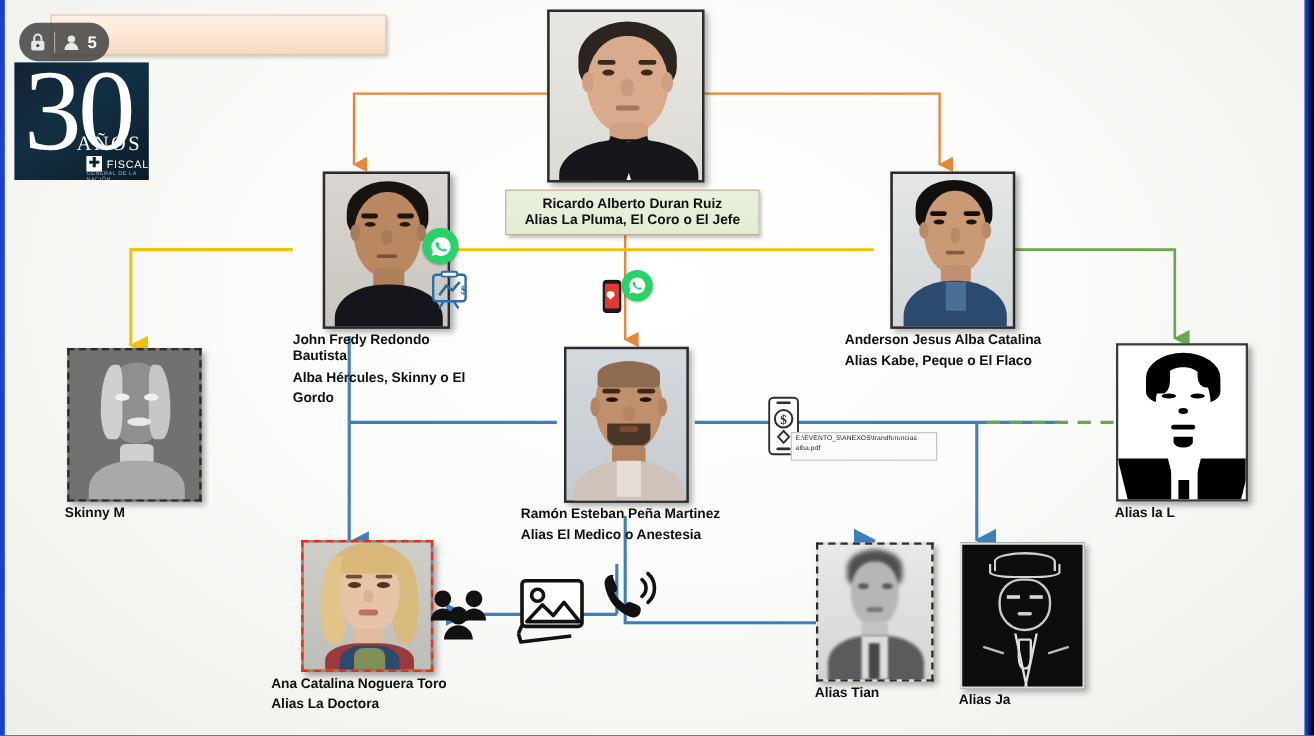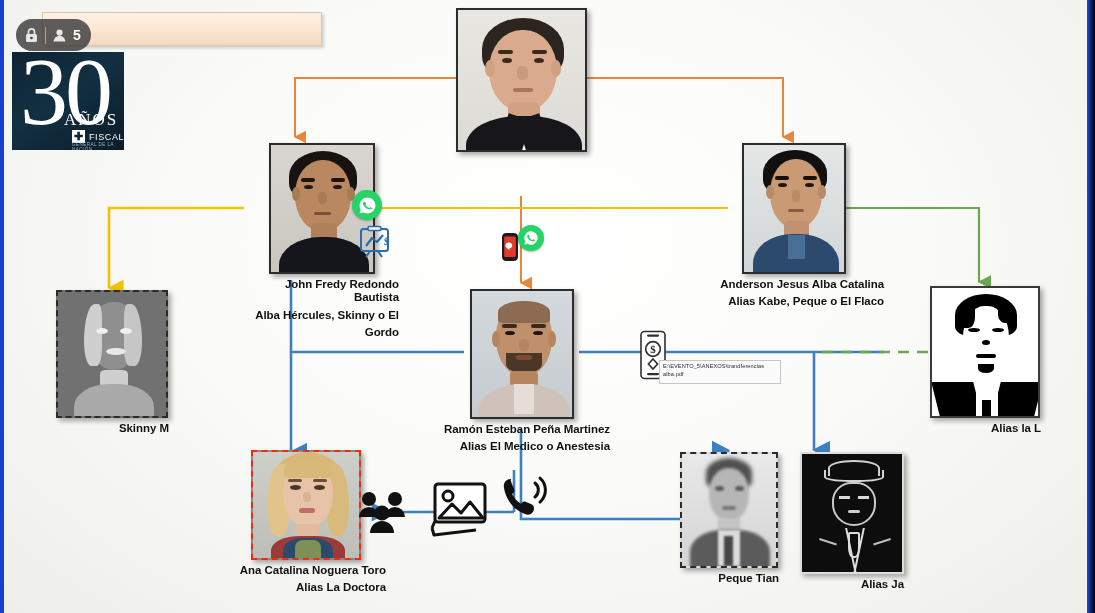--- a/index.html
+++ b/index.html
@@ -129,21 +129,21 @@
     margin: 2px auto 0; width: 72px; height: 9px;
     background: #b71c1c;
     color: #fff; font-size: 4.6px; line-height: 9px; letter-spacing: .3px;
     white-space: nowrap; overflow: hidden;
   }
 
   
   .wires { position: absolute; inset: 0; z-index: 3; pointer-events: none; }
 
   
-  .node { position: absolute; z-index: 6; text-align: right; }
+  .node { position: absolute; z-index: 6; text-align: left; }
   .photo {
     border: 2px solid #2c2c2c;
     background: #888;
     box-shadow: 3px 3px 5px rgba(0,0,0,.33);
     overflow: hidden;
     position: relative;
   }
   .photo.dashed-red { border: 2px dashed #ef2d0e; }
   .photo.dashed-dark { border: 2px dashed #2b2b2b; }
   .cap {
@@ -271,20 +271,24 @@
           <div style="position:absolute;left:59px;top:56px;width:11px;height:14px;background:#c99a7c;border-radius:40%"></div>
           <div style="position:absolute;left:55px;top:78px;width:20px;height:4px;background:#a9735c;border-radius:3px"></div>
           <div class="f-neck" style="left:50px;top:92px;width:32px;height:26px;background:#d2a183;border-radius:20%"></div>
           <div class="f-body" style="left:8px;top:106px;width:116px;height:42px;background:#17171b"></div>
           <div style="position:absolute;left:55px;top:108px;width:22px;height:36px;background:#f4f4f2;transform:rotate(0deg)"></div>
           <div style="position:absolute;left:44px;top:106px;width:24px;height:40px;background:#17171b;transform:rotate(18deg)"></div>
           <div style="position:absolute;left:64px;top:106px;width:24px;height:40px;background:#17171b;transform:rotate(-18deg)"></div>
         </div>
       </div>
     </div>
+    <div class="boss-label">
+      <div class="l">Ricardo Alberto Duran Ruiz</div>
+      <div class="l">Alias La Pluma, El Coro o El Jefe</div>
+    </div>
 
     <div class="node" style="left:240px; top:143px; width:155px;">
       <div class="photo" style="width:106px;height:131px;margin:0 auto;">
         <div class="face">
           <div class="f-bg" style="background:linear-gradient(180deg,#d9d6d1 0%,#c9c6c0 100%)"></div>
           <div class="f-hair" style="left:18px;top:6px;width:68px;height:50px;background:#181310;border-radius:50% 50% 35% 35%"></div>
           <div class="f-head" style="left:24px;top:15px;width:56px;height:72px;background:#b98760;border-radius:48% 48% 50% 50%"></div>
           <div class="f-ear" style="left:21px;top:42px;width:8px;height:14px;background:#a87a56"></div>
           <div class="f-ear" style="left:76px;top:42px;width:8px;height:14px;background:#a87a56"></div>
           <div style="position:absolute;left:33px;top:40px;width:9px;height:4px;background:#25170f;border-radius:50%"></div>
@@ -480,21 +484,21 @@
           <div style="position:absolute;left:27px;top:14px;width:40px;height:54px;background:#b6b6b6;border-radius:46% 46% 50% 50%;filter:blur(1.5px)"></div>
           <div style="position:absolute;left:33px;top:32px;width:9px;height:5px;background:#5a5a5a;border-radius:50%;filter:blur(1px)"></div>
           <div style="position:absolute;left:53px;top:32px;width:9px;height:5px;background:#5a5a5a;border-radius:50%;filter:blur(1px)"></div>
           <div style="position:absolute;left:40px;top:52px;width:14px;height:4px;background:#767676;border-radius:3px;filter:blur(1px)"></div>
           <div style="position:absolute;left:36px;top:64px;width:22px;height:14px;background:#c3c3c3;border-radius:18%;filter:blur(1px)"></div>
           <div style="position:absolute;left:8px;top:76px;width:80px;height:40px;background:#5b5b5b;border-radius:40% 40% 0 0 / 55% 55% 0 0;filter:blur(1.5px)"></div>
           <div style="position:absolute;left:36px;top:76px;width:22px;height:36px;background:#dcdcdc;filter:blur(1px)"></div>
           <div style="position:absolute;left:42px;top:82px;width:9px;height:30px;background:#474747;filter:blur(1px)"></div>
         </div>
       </div>
-      <div class="cap">Peque Tian</div>
+      <div class="cap">Alias Tian</div>
     </div>
 
     <div class="node" style="left:795px; top:452px; width:105px;">
       <div class="photo" style="width:104px;height:122px;margin:0 auto;background:#111;border-color:#ddd;">
         <div class="face">
           <div class="f-bg" style="background:#0d0d0d"></div>
           <div style="position:absolute;left:26px;top:6px;width:52px;height:16px;border:2px solid #cfcfcf;border-bottom:none;border-radius:50% 50% 0 0"></div>
           <div style="position:absolute;left:22px;top:16px;width:60px;height:12px;border:2px solid #d5d5d5;border-top:none;border-radius:0 0 42% 42%"></div>
           <div style="position:absolute;left:30px;top:28px;width:44px;height:44px;border:2px solid #c9c9c9;border-radius:44% 44% 50% 50%"></div>
           <div style="position:absolute;left:37px;top:42px;width:11px;height:3px;background:#d8d8d8"></div>

